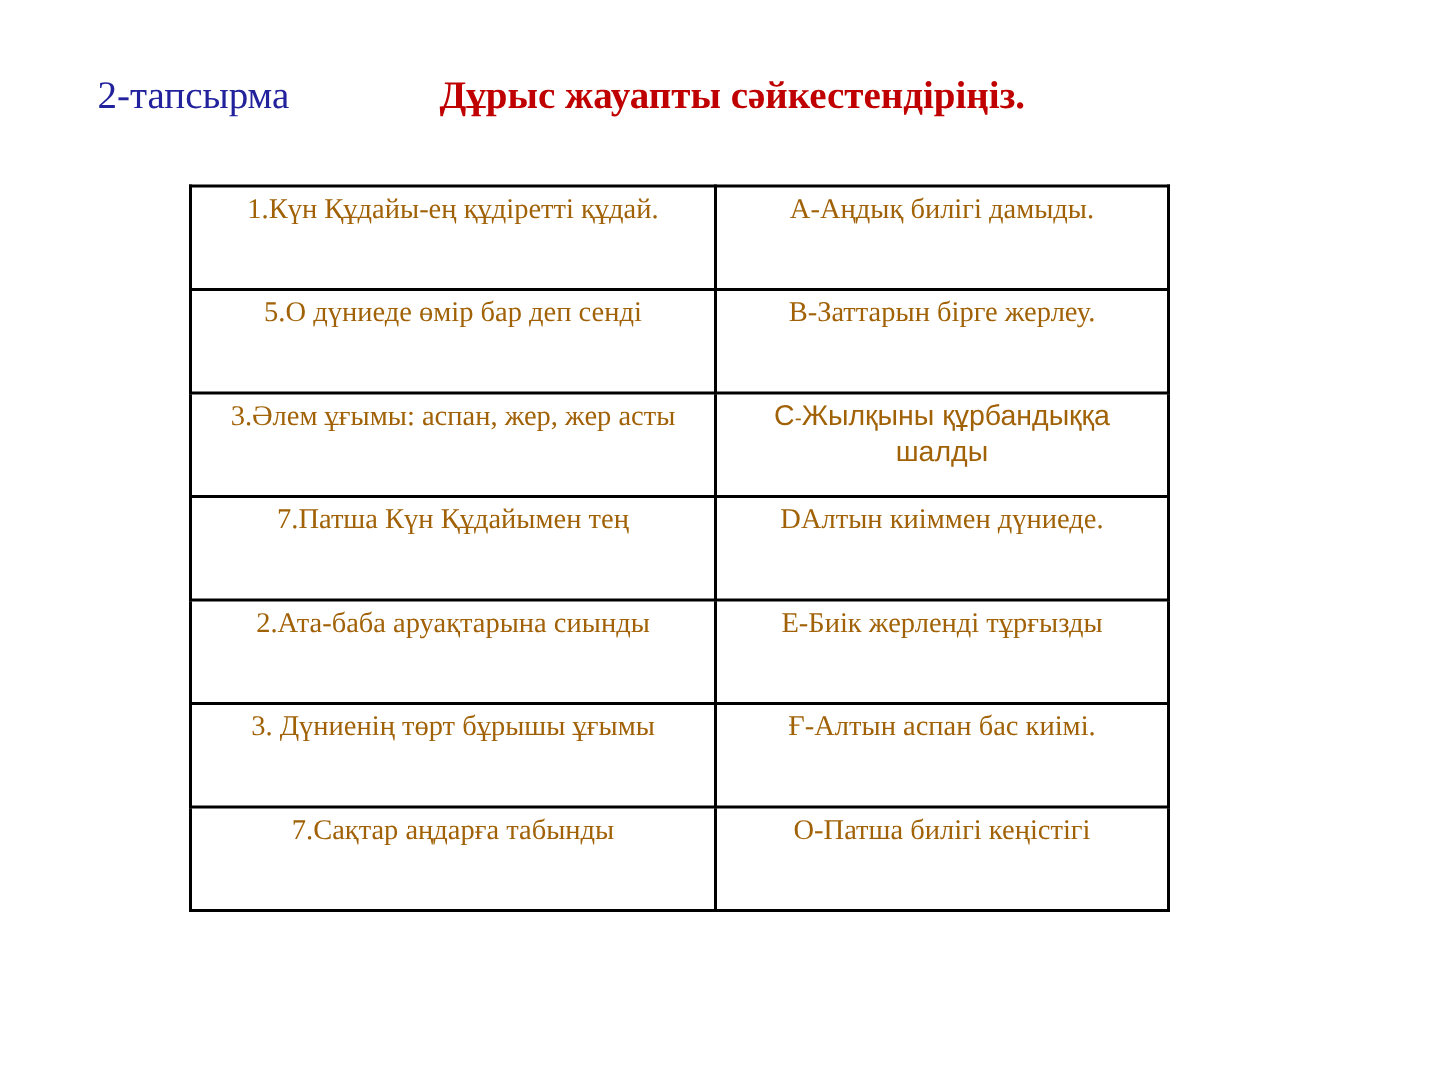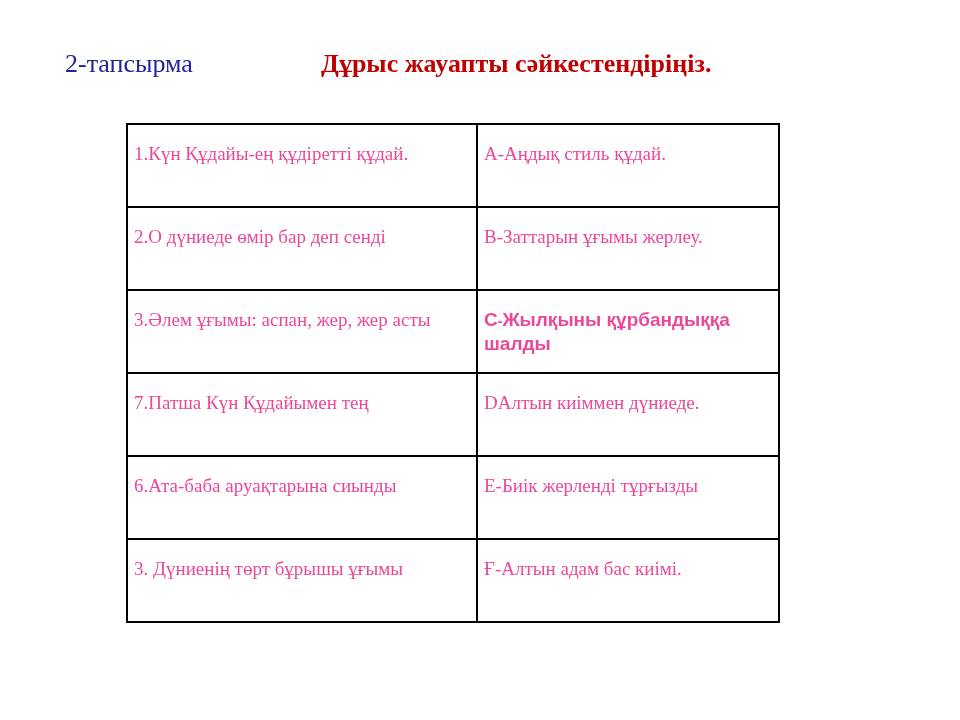--- a/index.html
+++ b/index.html
@@ -24,48 +24,47 @@
     white-space: nowrap;
   }
   .heading {
     position: absolute;
     left: 293px;
     top: 49px;
     font-size: 26px;
     font-weight: bold;
     color: var(--red, #c00000);
     white-space: nowrap;
-    margin-left: 28px;
   }
   table.match-table {
     position: absolute;
     left: 126px;
     top: 123px;
     width: 652px;
     border-collapse: collapse;
     table-layout: fixed;
   }
   table.match-table td {
     border: 2px solid var(--border, #000000);
     vertical-align: top;
     height: 60px; 
-    padding: 17px 6px 4px 6px;
+    padding: 3px 6px 4px 6px;
     font-size: 19px;
     line-height: 1.25;
-    color: #ec4899;
+    color: #a16207;
     overflow: hidden;
+    text-align: center;
   }
   td.right-cell {
     padding-left: 10px;
   }
   td.sans-cell {
     font-family: "Liberation Sans", sans-serif;
     font-size: 22px;
     line-height: 27px;
-    font-weight: bold;
   }
   .small-dash {
     font-size: 14px;
   }
 </style>
 </head>
 <body>
 
 <div class="slide">
 
@@ -73,38 +72,42 @@
   <span class="heading">Дұрыс жауапты сәйкестендіріңіз.</span>
 
   <table class="match-table">
     <colgroup>
       <col style="width:350px">
       <col style="width:302px">
     </colgroup>
     <tbody>
       <tr>
         <td class="left-cell">1.Күн Құдайы-ең құдіретті құдай.</td>
-        <td class="right-cell">А-Аңдық стиль құдай.</td>
+        <td class="right-cell">А-Аңдық билігі дамыды.</td>
       </tr>
       <tr>
-        <td class="left-cell">2.О дүниеде өмір бар деп сенді</td>
-        <td class="right-cell">В-Заттарын ұғымы жерлеу.</td>
+        <td class="left-cell">5.О дүниеде өмір бар деп сенді</td>
+        <td class="right-cell">В-Заттарын бірге жерлеу.</td>
       </tr>
       <tr>
         <td class="left-cell">3.Әлем ұғымы: аспан, жер, жер асты</td>
         <td class="right-cell sans-cell"><span>С</span><span class="small-dash">-</span><span>Жылқыны құрбандыққа шалды</span></td>
       </tr>
       <tr>
         <td class="left-cell">7.Патша Күн Құдайымен тең</td>
         <td class="right-cell">DАлтын киіммен дүниеде.</td>
       </tr>
       <tr>
-        <td class="left-cell">6.Ата-баба аруақтарына сиынды</td>
+        <td class="left-cell">2.Ата-баба аруақтарына сиынды</td>
         <td class="right-cell">Е-Биік жерленді тұрғызды</td>
       </tr>
       <tr>
         <td class="left-cell">3. Дүниенің төрт бұрышы ұғымы</td>
-        <td class="right-cell">Ғ-Алтын адам бас киімі.</td>
+        <td class="right-cell">Ғ-Алтын аспан бас киімі.</td>
+      </tr>
+      <tr>
+        <td class="left-cell">7.Сақтар аңдарға табынды</td>
+        <td class="right-cell">О-Патша билігі кеңістігі</td>
       </tr>
     </tbody>
   </table>
 
 </div>
 
 </body></html>

